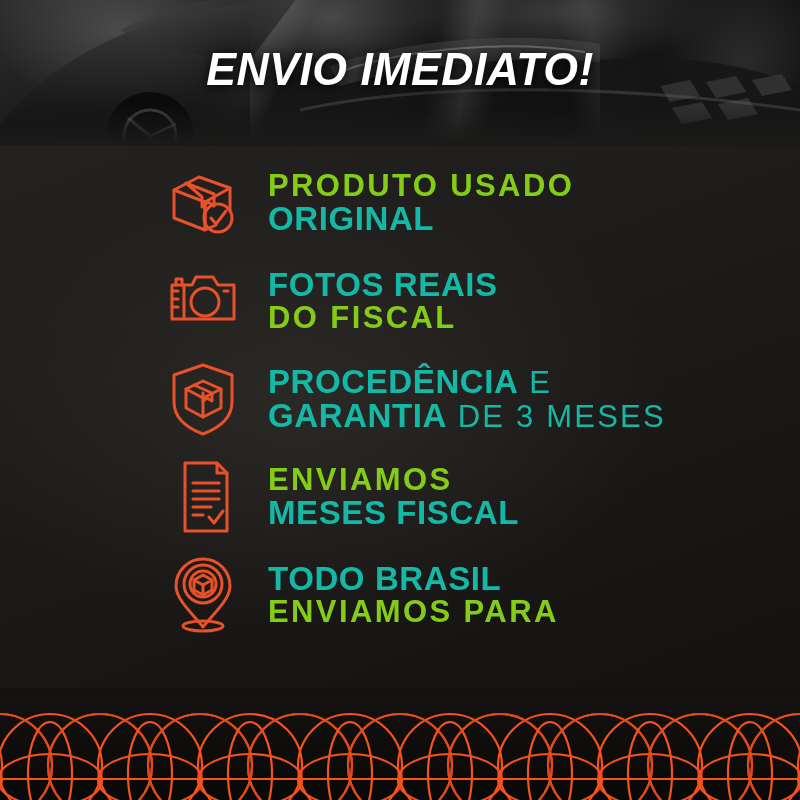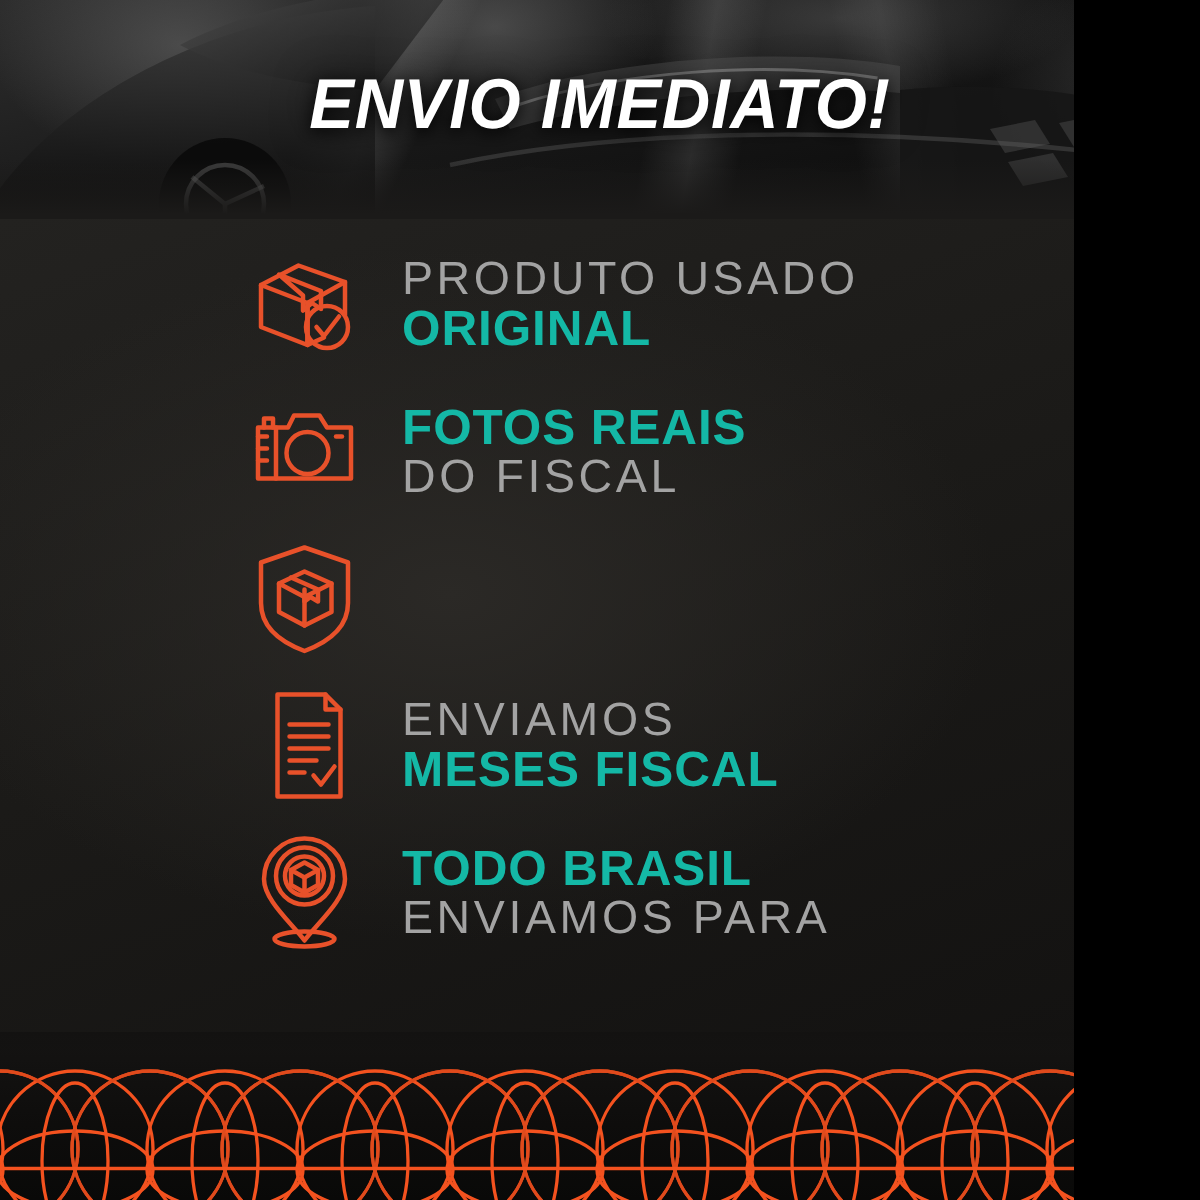--- a/index.html
+++ b/index.html
@@ -2,21 +2,21 @@
 <html><head>
 <meta charset="utf-8">
 <style>
   html, body {
     margin: 0;
     padding: 0;
     background: #000;
   }
   .banner {
     position: relative;
-    width: 716px;
+    width: 800px;
     height: 800px;
     overflow: hidden;
     background: #1b1a19;
     font-family: "Liberation Sans", sans-serif;
   }
 
   
   .header {
     position: relative;
     width: 800px;
@@ -100,23 +100,23 @@
     align-items: center;
     justify-content: center;
   }
   .feature-icon svg { display: block; }
   .feature-text {
     margin-left: 26px;
     line-height: 1.02;
     white-space: nowrap;
   }
   .line-light {
-    color: #a3a3a3;
+    color: #84cc16;
     font-size: 31px;
-    font-weight: normal;
+    font-weight: bold;
     letter-spacing: 2.4px;
   }
   .line-bold {
     color: #14b8a6;
     font-size: 33px;
     font-weight: bold;
     letter-spacing: 0.6px;
   }
   .line-bold .thin {
     font-weight: normal;
@@ -233,20 +233,24 @@
 
     <div class="feature-row">
       <div class="feature-icon">
         <svg width="72" height="78" viewBox="0 0 72 78" fill="none" stroke="#e8512a" stroke-width="3" stroke-linecap="round" stroke-linejoin="round">
           <path d="M36 5 L65 15 L65 42 C65 58 52 68 36 74 C20 68 7 58 7 42 L7 15 Z"></path>
           <path d="M19 29 L36 21 L54 29 L36 38 Z"></path>
           <path d="M19 29 L19 48 L36 57 L36 38"></path>
           <path d="M54 29 L54 48 L36 57"></path>
           <path d="M27 25 L45 33 L45 41 L40 38 L36 41 L36 33"></path>
         </svg>
+      </div>
+      <div class="feature-text">
+        <span class="row-line line-bold"><span>PROCEDÊNCIA</span><span class="thin"> E</span></span>
+        <span class="row-line line-bold"><span>GARANTIA</span><span class="thin"> DE 3 MESES</span></span>
       </div>
     </div>
 
     <div class="feature-row">
       <div class="feature-icon">
         <svg width="64" height="76" viewBox="0 0 64 76" fill="none" stroke="#e8512a" stroke-width="3" stroke-linecap="round" stroke-linejoin="round">
           <path d="M14 4 L46 4 L56 14 L56 72 L14 72 Z"></path>
           <path d="M46 4 L46 14 L56 14"></path>
           <path d="M22 24 L48 24 M22 32 L48 32 M22 40 L48 40 M22 48 L40 48 M22 56 L32 56"></path>
           <path d="M38 58 L43 64 L52 52"></path>

